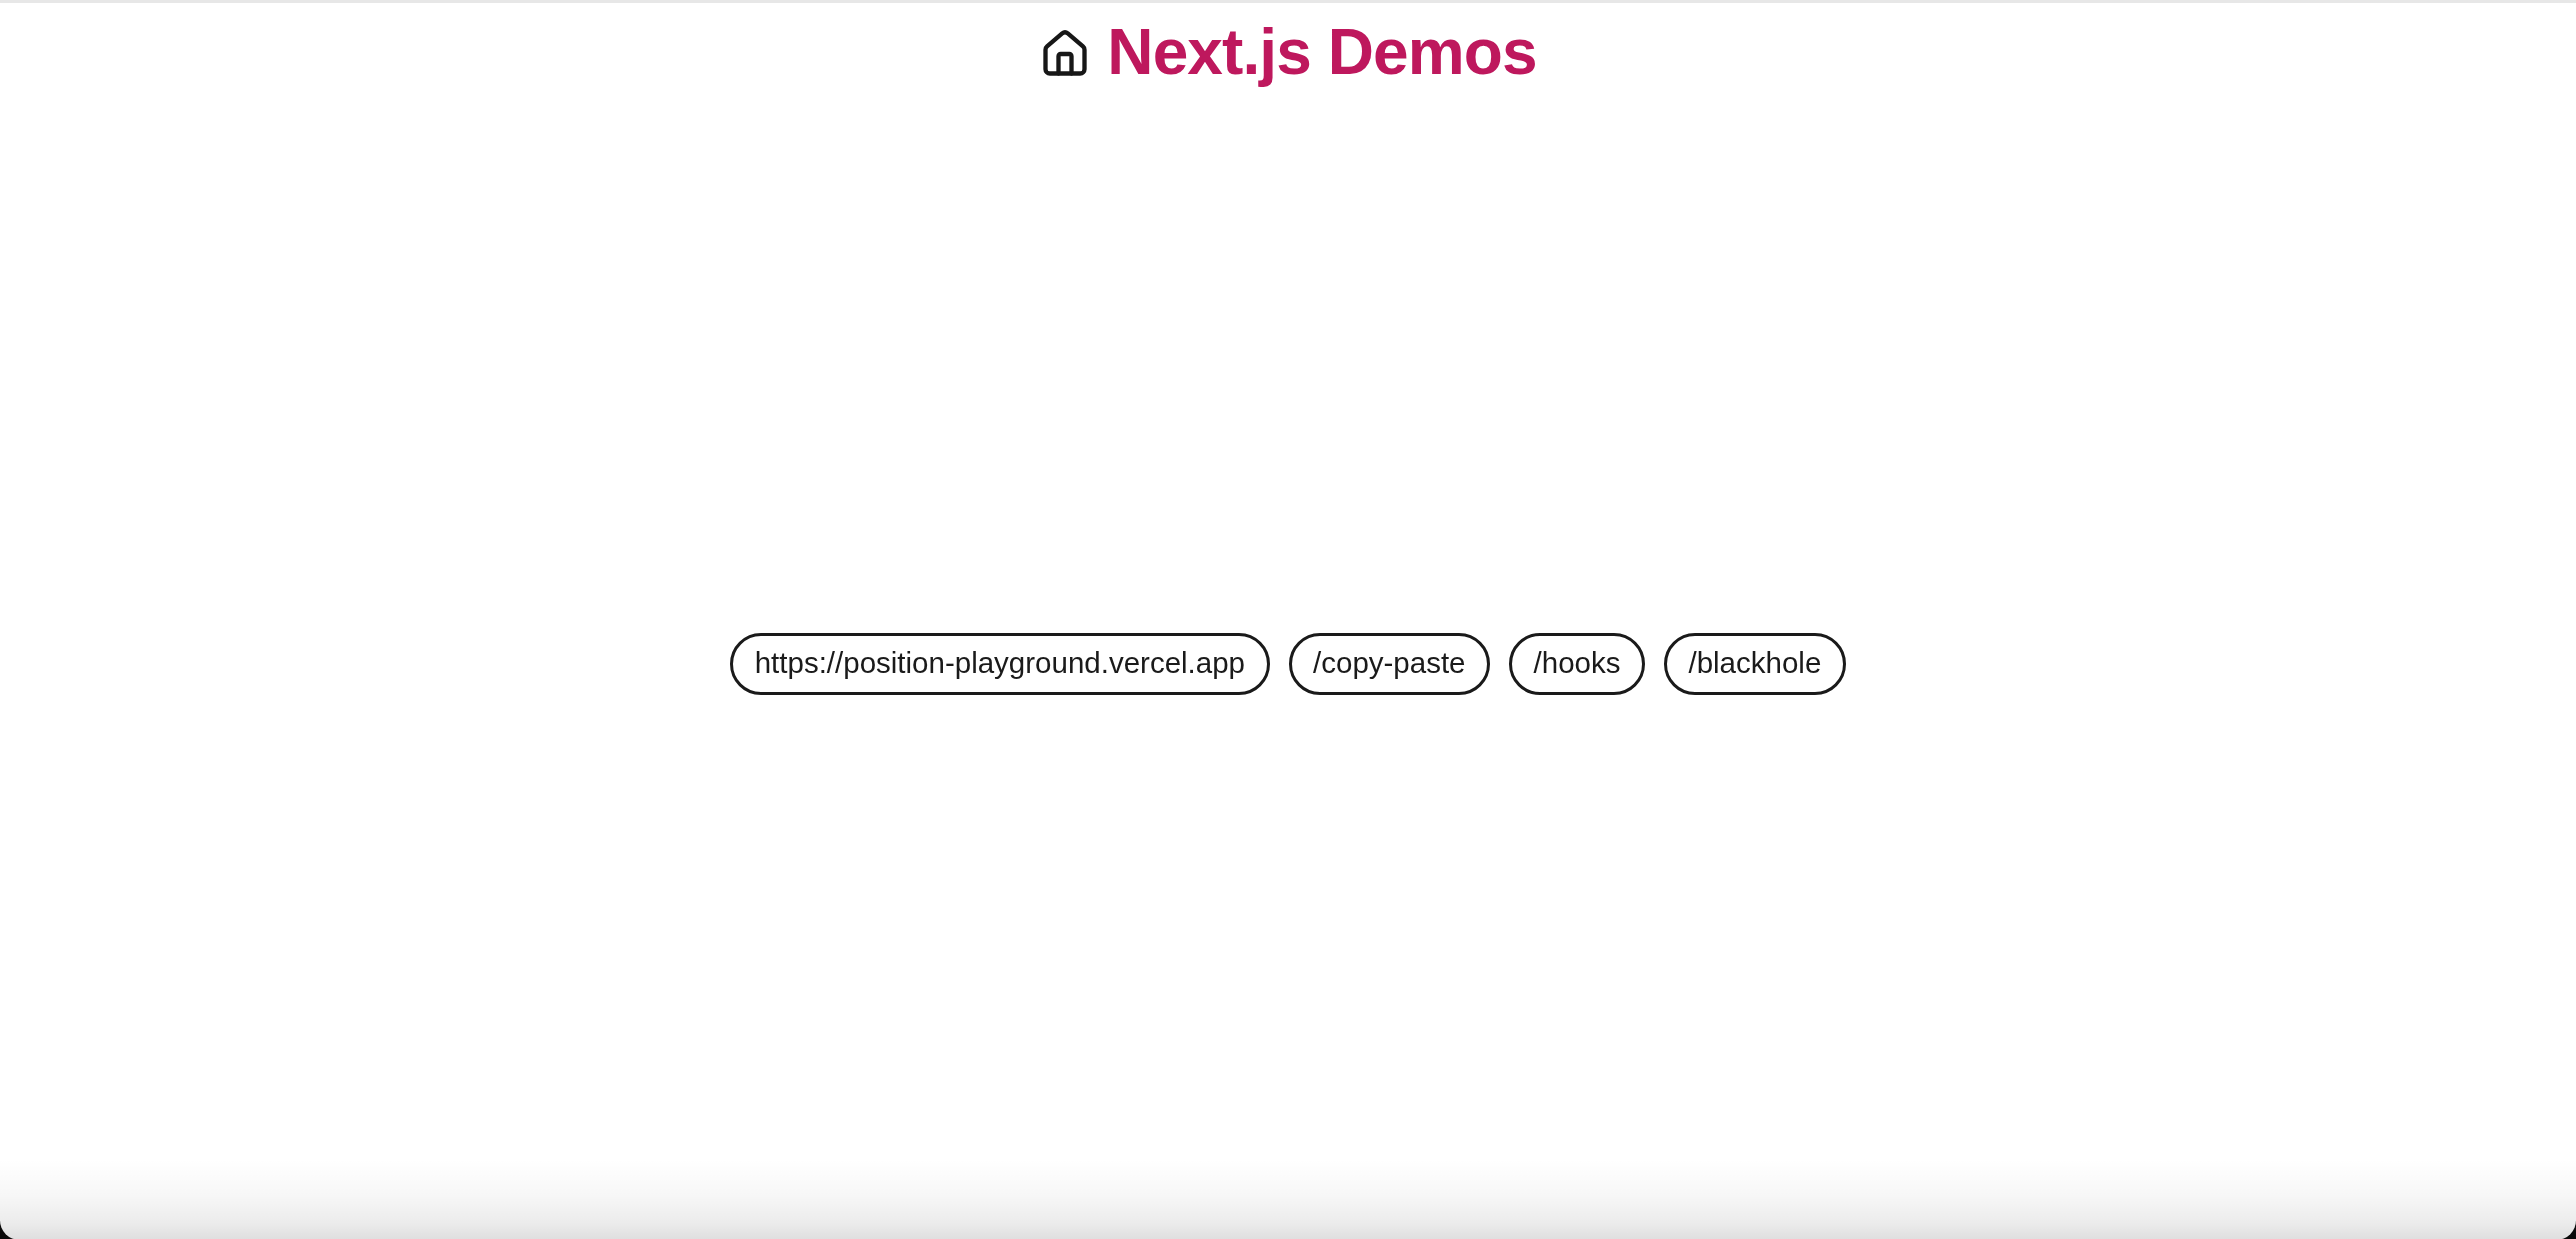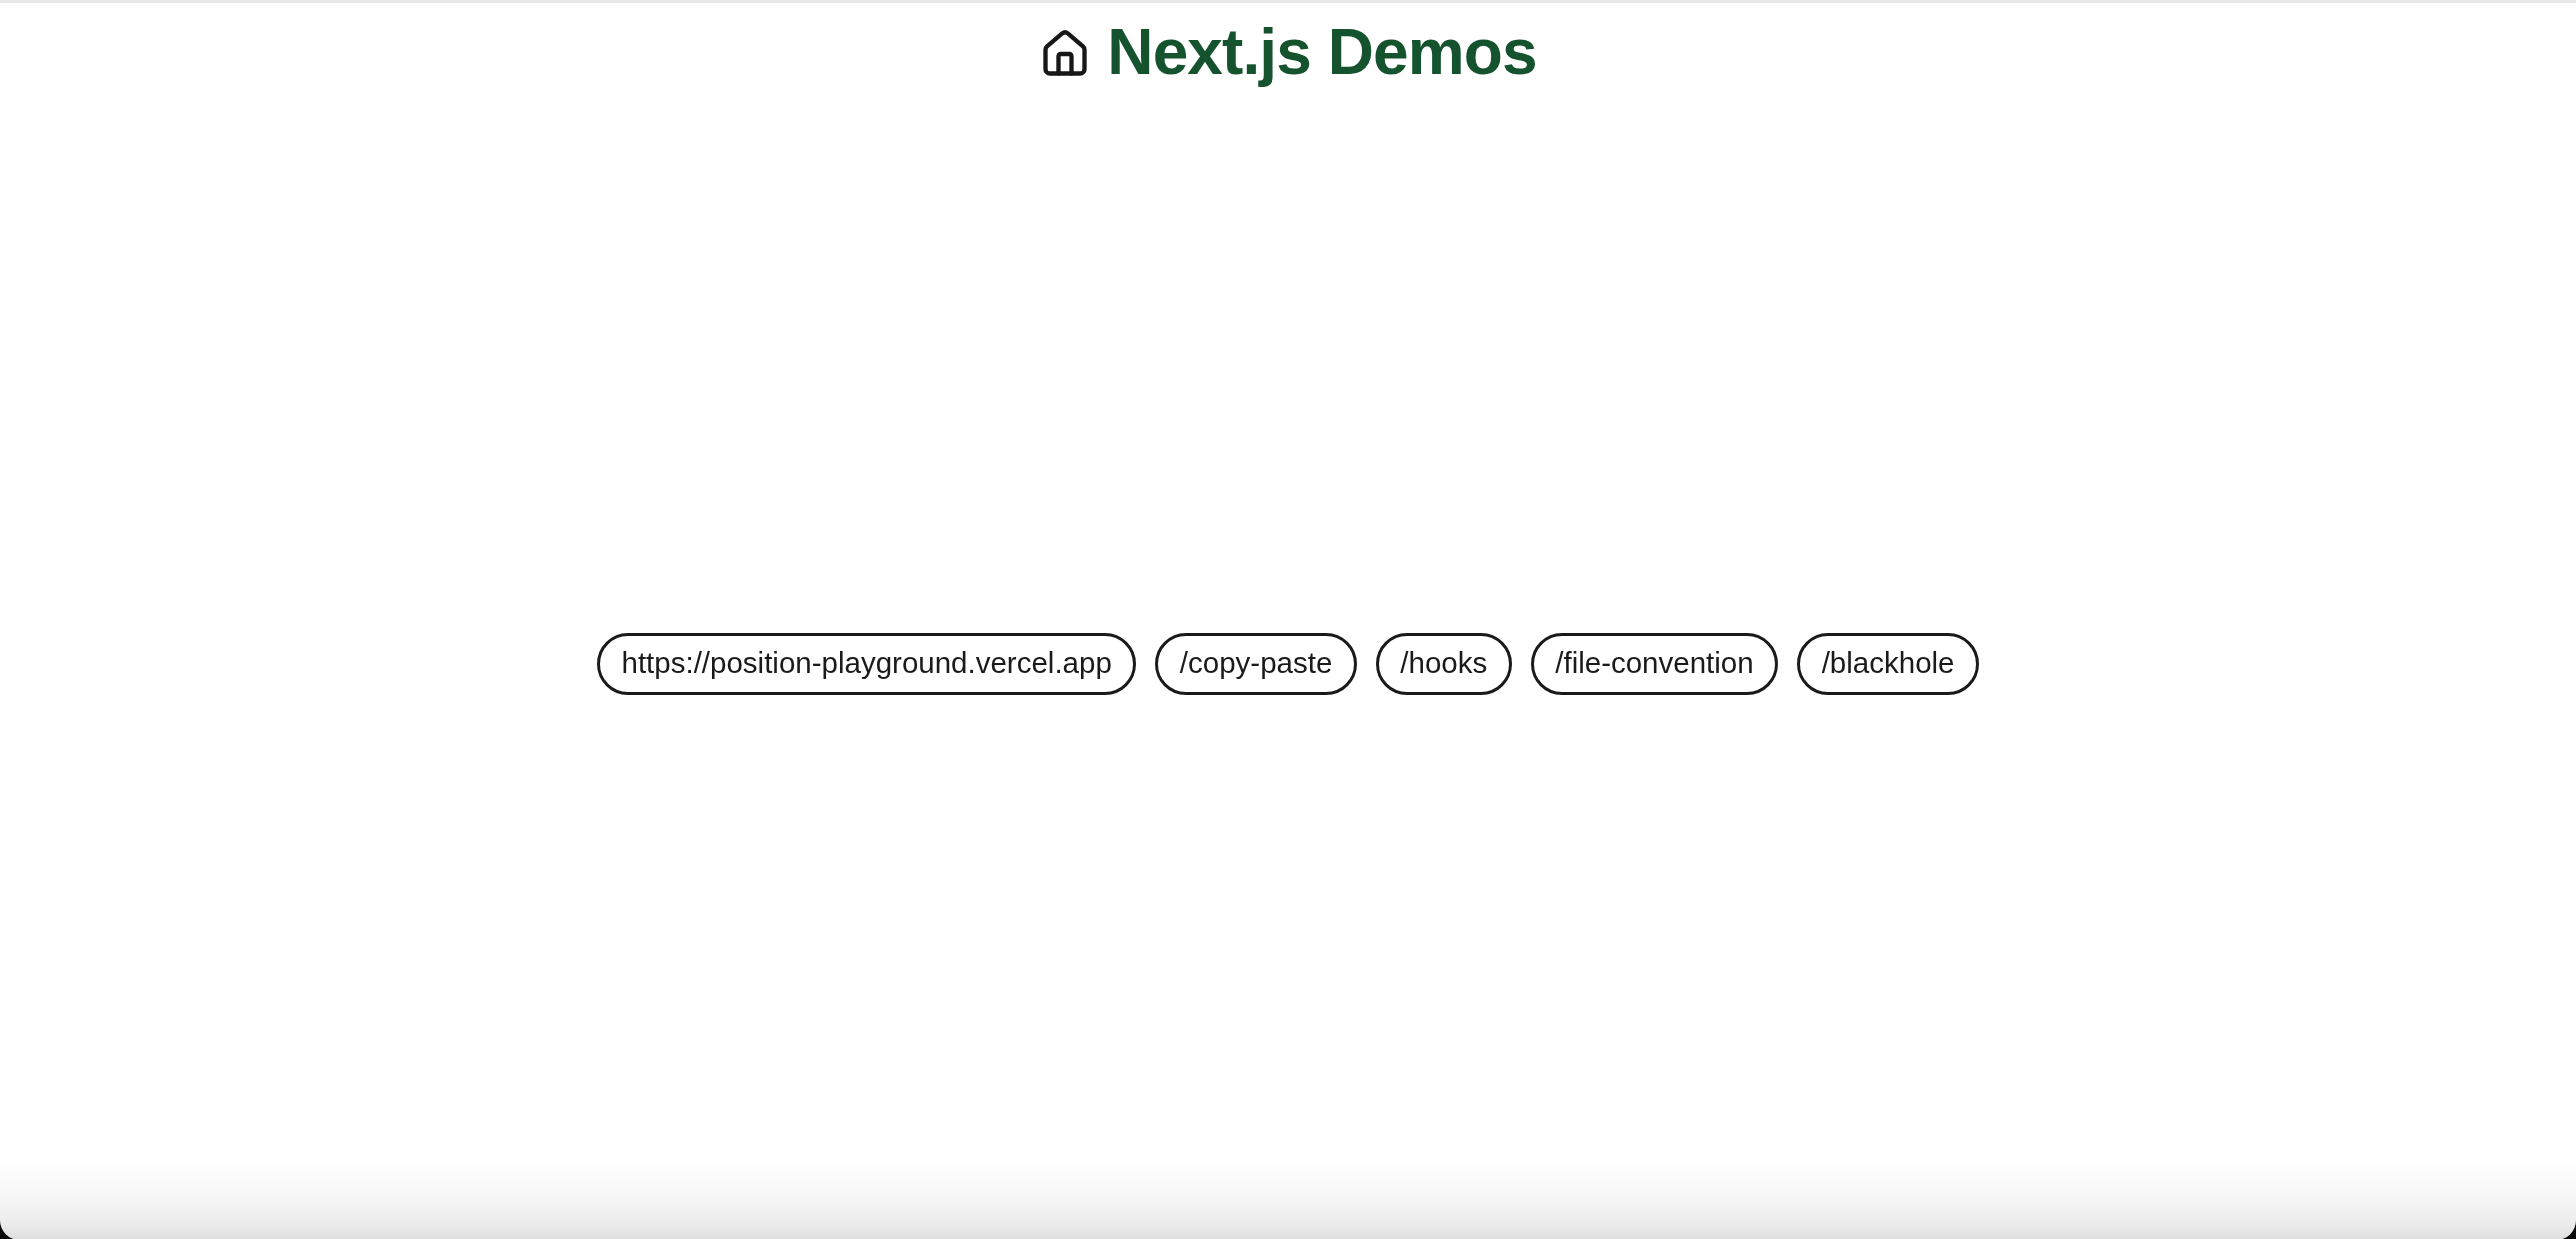--- a/index.html
+++ b/index.html
@@ -37,21 +37,21 @@
     gap: 16px;
     padding-top: 14.3px;
   }
 
   .page-title {
     margin: 0;
     font-size: 64px;
     line-height: 1.1;
     font-weight: 700;
     letter-spacing: -0.9px;
-    color: #14532d;
+    color: #be185d;
   }
 
   .house-icon {
     width: 52px;
     height: 52px;
     display: block;
     margin-top: 3.6px;
   }
 
   .links-area {
@@ -106,20 +106,19 @@
         <path d="M3 10a2 2 0 0 1 .709-1.528l7-5.999a2 2 0 0 1 2.582 0l7 5.999A2 2 0 0 1 21 10v9a2 2 0 0 1-2 2H5a2 2 0 0 1-2-2z"></path>
       </svg>
     </span>
     <h1 class="page-title">Next.js Demos</h1>
   </header>
 
   <main class="links-area">
     <a class="pill-link">https://position-playground.vercel.app</a>
     <a class="pill-link">/copy-paste</a>
     <a class="pill-link">/hooks</a>
-    <a class="pill-link">/file-convention</a>
     <a class="pill-link">/blackhole</a>
   </main>
 
   <div class="bottom-shadow"></div>
 
 </div>
 
 
 </body></html>

